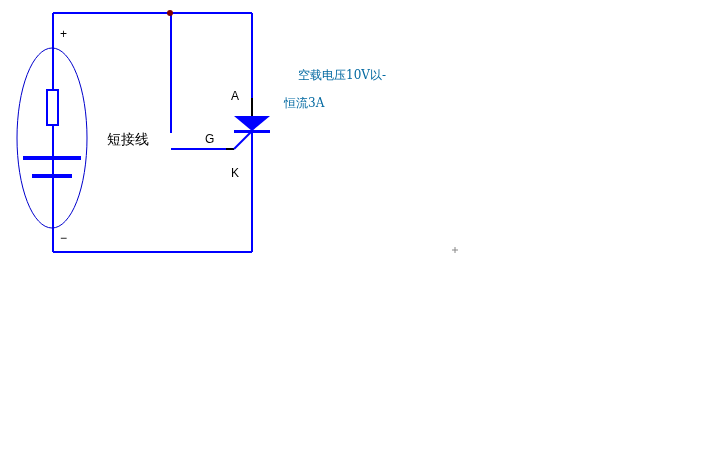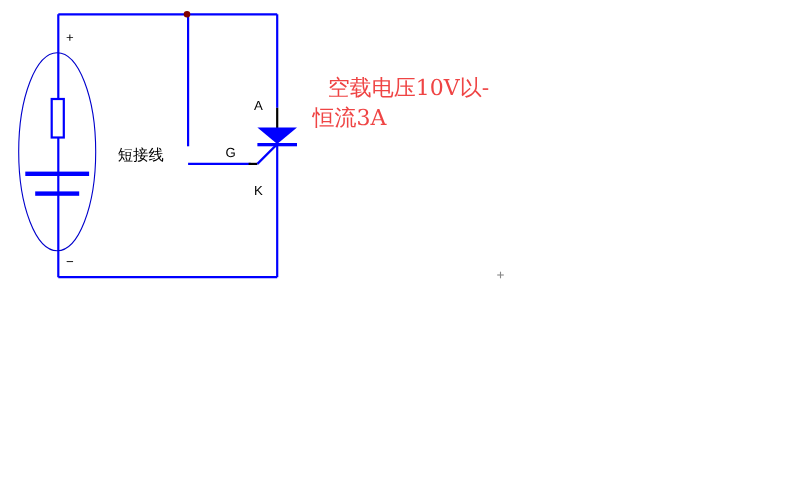--- a/index.html
+++ b/index.html
@@ -1,21 +1,21 @@
 <!DOCTYPE html>
 <html><head>
 <meta charset="utf-8">
 <style>
   html, body { margin:0; padding:0; background:#ffffff; }
   body { width:720px; height:450px; position:relative; overflow:hidden;
          font-family:"DejaVu Sans", sans-serif; }
   #canvas { position:absolute; left:0; top:0; }
   .lbl { position:absolute; font-size:12px; color:#000; line-height:1; white-space:nowrap;
          font-family:"Liberation Sans", sans-serif; }
-  .note { position:absolute; font-size:20px; color:#ef4444; line-height:1; white-space:nowrap;
+  .note { position:absolute; font-size:12px; color:#0369a1; line-height:1; white-space:nowrap;
           font-family:"DejaVu Serif", serif; }
 </style>
 </head>
 <body>
 
 <svg id="canvas" width="720" height="450" viewBox="0 0 720 450">
 
   <g stroke="#0000ff" stroke-width="2" fill="none">
     <line x1="53" y1="13" x2="252" y2="13"></line>
     <line x1="53" y1="13" x2="53" y2="252"></line>
@@ -52,16 +52,16 @@
     <line x1="452" y1="250" x2="458" y2="250"></line>
     <line x1="455" y1="247" x2="455" y2="253"></line>
   </g>
 </svg>
 
 <span class="lbl" style="left:60px; top:28px;">+</span>
 <span class="lbl" style="left:60px; top:232px;">−</span>
 <span class="lbl" style="left:231px; top:90px;">A</span>
 <span class="lbl" style="left:205px; top:133px;">G</span>
 <span class="lbl" style="left:231px; top:167px;">K</span>
-<span class="lbl" style="left:107px; top:133px; font-size:14px; font-family:Liberation Sans, sans-serif;">短接线</span>
+<span class="lbl" style="left:107px; top:133px; font-size:14px; font-family:Liberation Serif, serif;">短接线</span>
 
 <span class="note" style="left:298px; top:69px;">空载电压10V以-</span>
 <span class="note" style="left:284px; top:97px;">恒流3A</span>
 
 </body></html>

